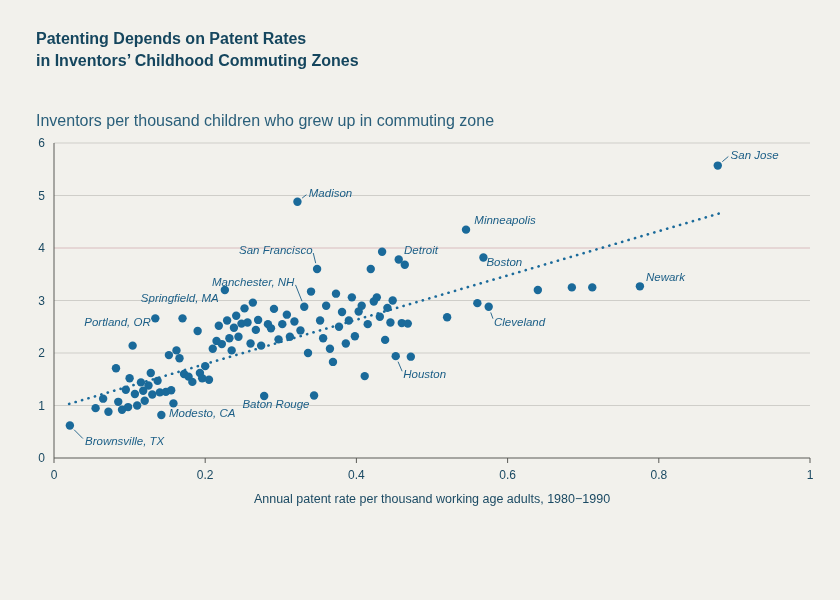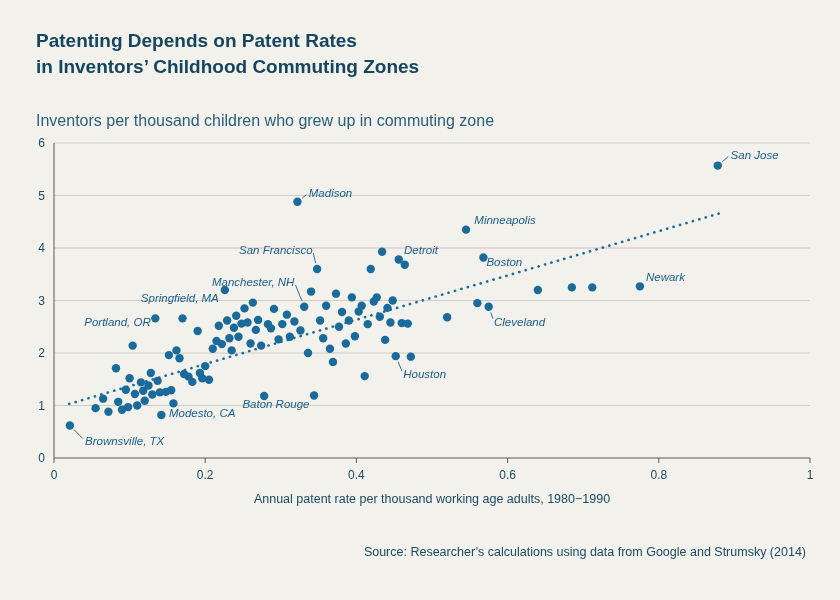--- a/index.html
+++ b/index.html
@@ -17,21 +17,21 @@
   #root {
     position: relative;
     width: 840px;
     height: 600px;
   }
   .title {
     position: absolute;
     left: 36px;
     top: 28px;
     width: 760px;
-    font-size: 19px;
+    font-size: 16px;
     font-weight: bold;
     line-height: 1.35;
     color: #15465e;
     white-space: pre-line;
   }
   .subtitle {
     position: absolute;
     left: 36px;
     top: 112px;
     font-size: 16px;
@@ -249,15 +249,14 @@
         <text x="150.768" y="325.5" text-anchor="end" class="annot">Portland, OR</text>
         <line x1="402.102019905742" y1="371.2375469996686" x2="398.05196018851603" y2="361.6749060006628" stroke="#1b5e86" stroke-width="0.9"></line>
         <text x="403.272" y="378" text-anchor="start" class="annot">Houston</text>
         <text x="309.528" y="407.925" text-anchor="end" class="annot">Baton Rouge</text>
         <text x="168.91199999999998" y="417.375" text-anchor="start" class="annot">Modesto, CA</text>
         <line x1="82.88203252050886" y1="438.5463521907902" x2="74.1039349589823" y2="429.70729561841966" stroke="#1b5e86" stroke-width="0.9"></line>
         <text x="84.99600000000001" y="444.675" text-anchor="start" class="annot">Brownsville, TX</text>
       </svg>
   </div>
 
-  <div class="source">Source: Researcher’s calculations using data from Google and Strumsky (2014)</div>
 
 </div>
 
 </body></html>

